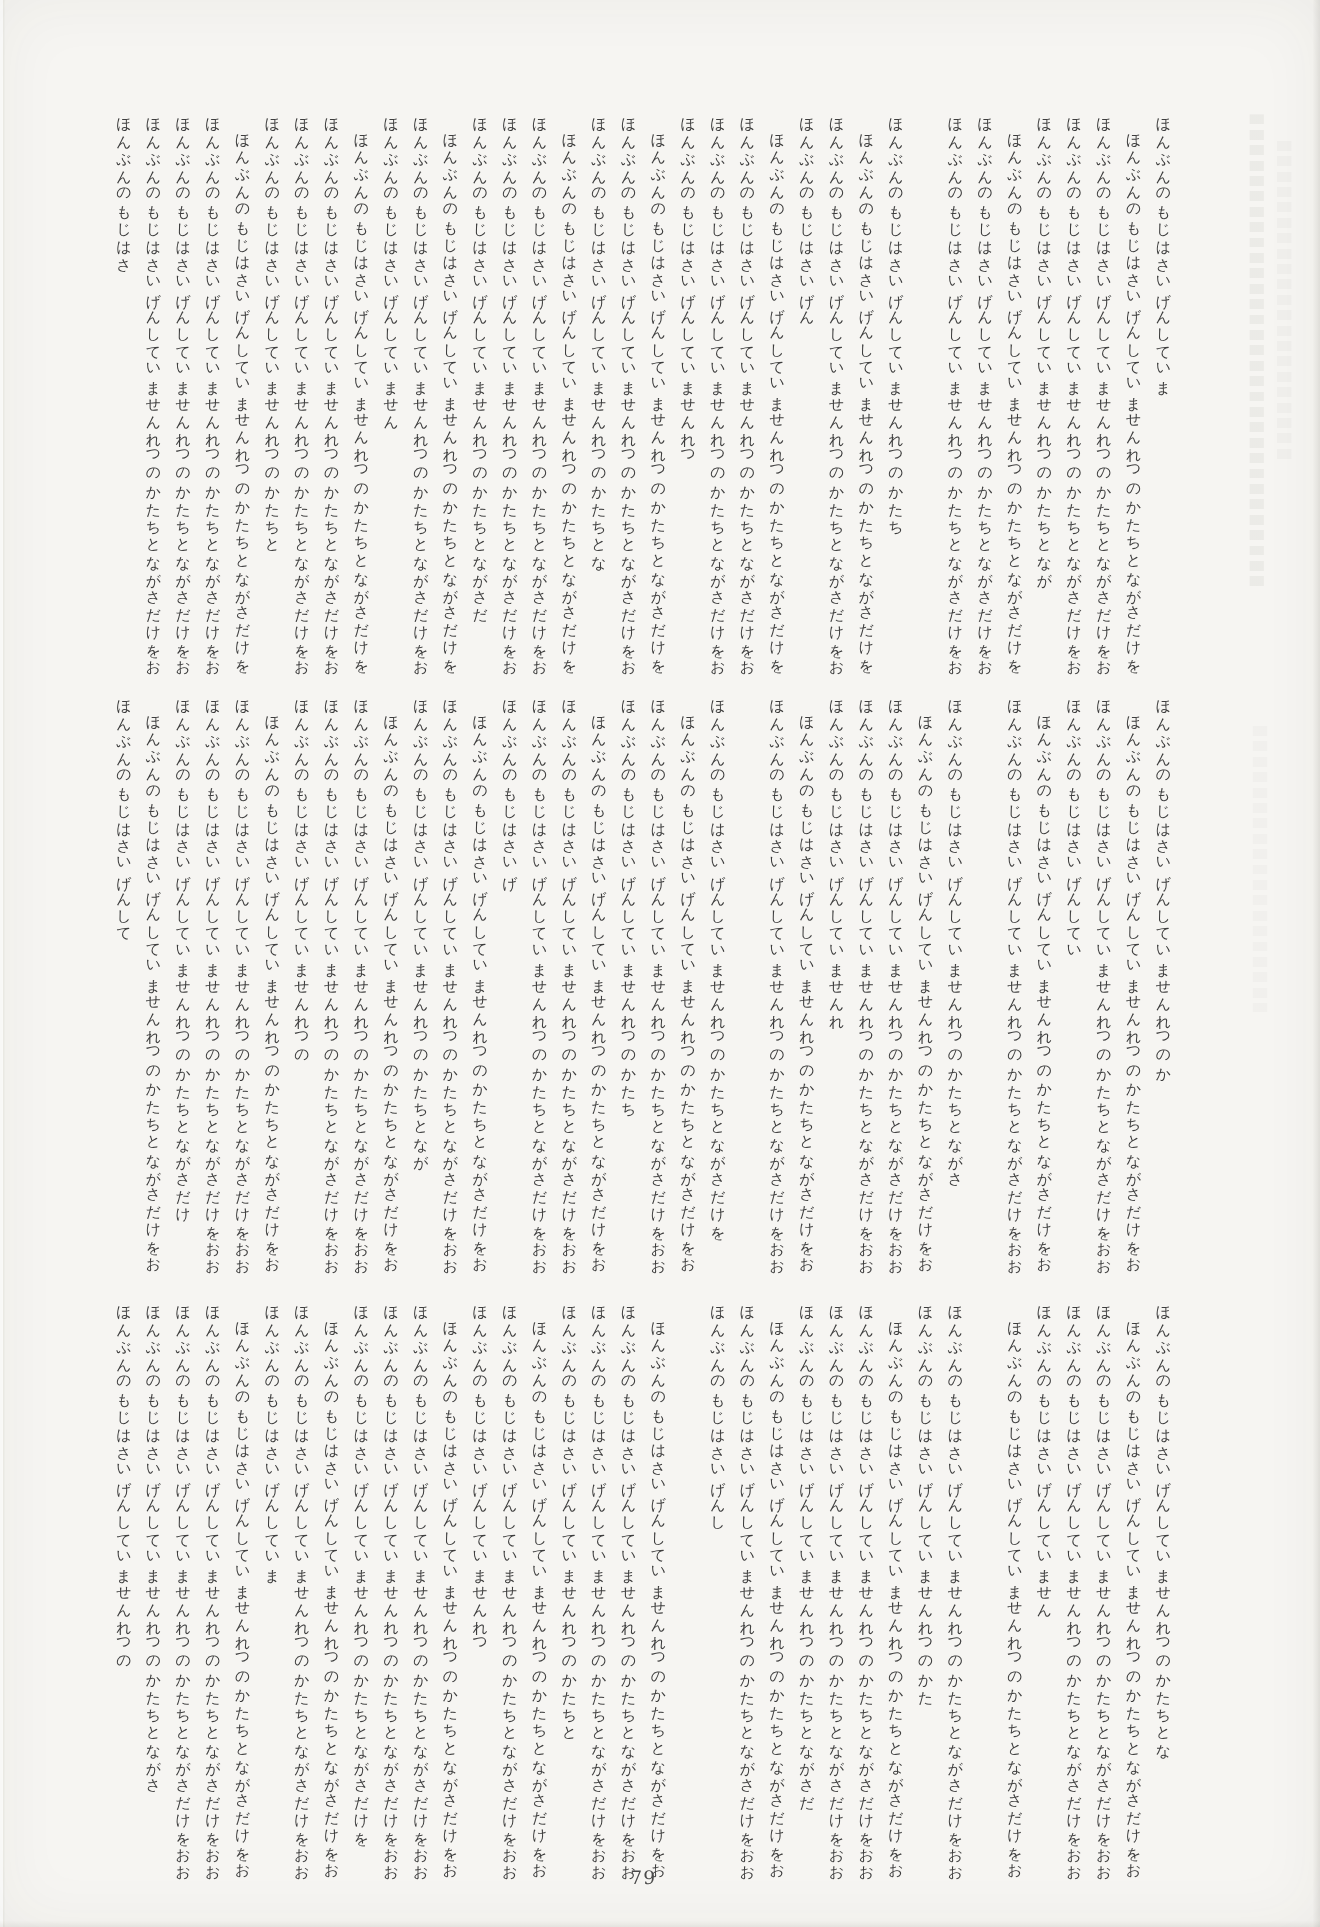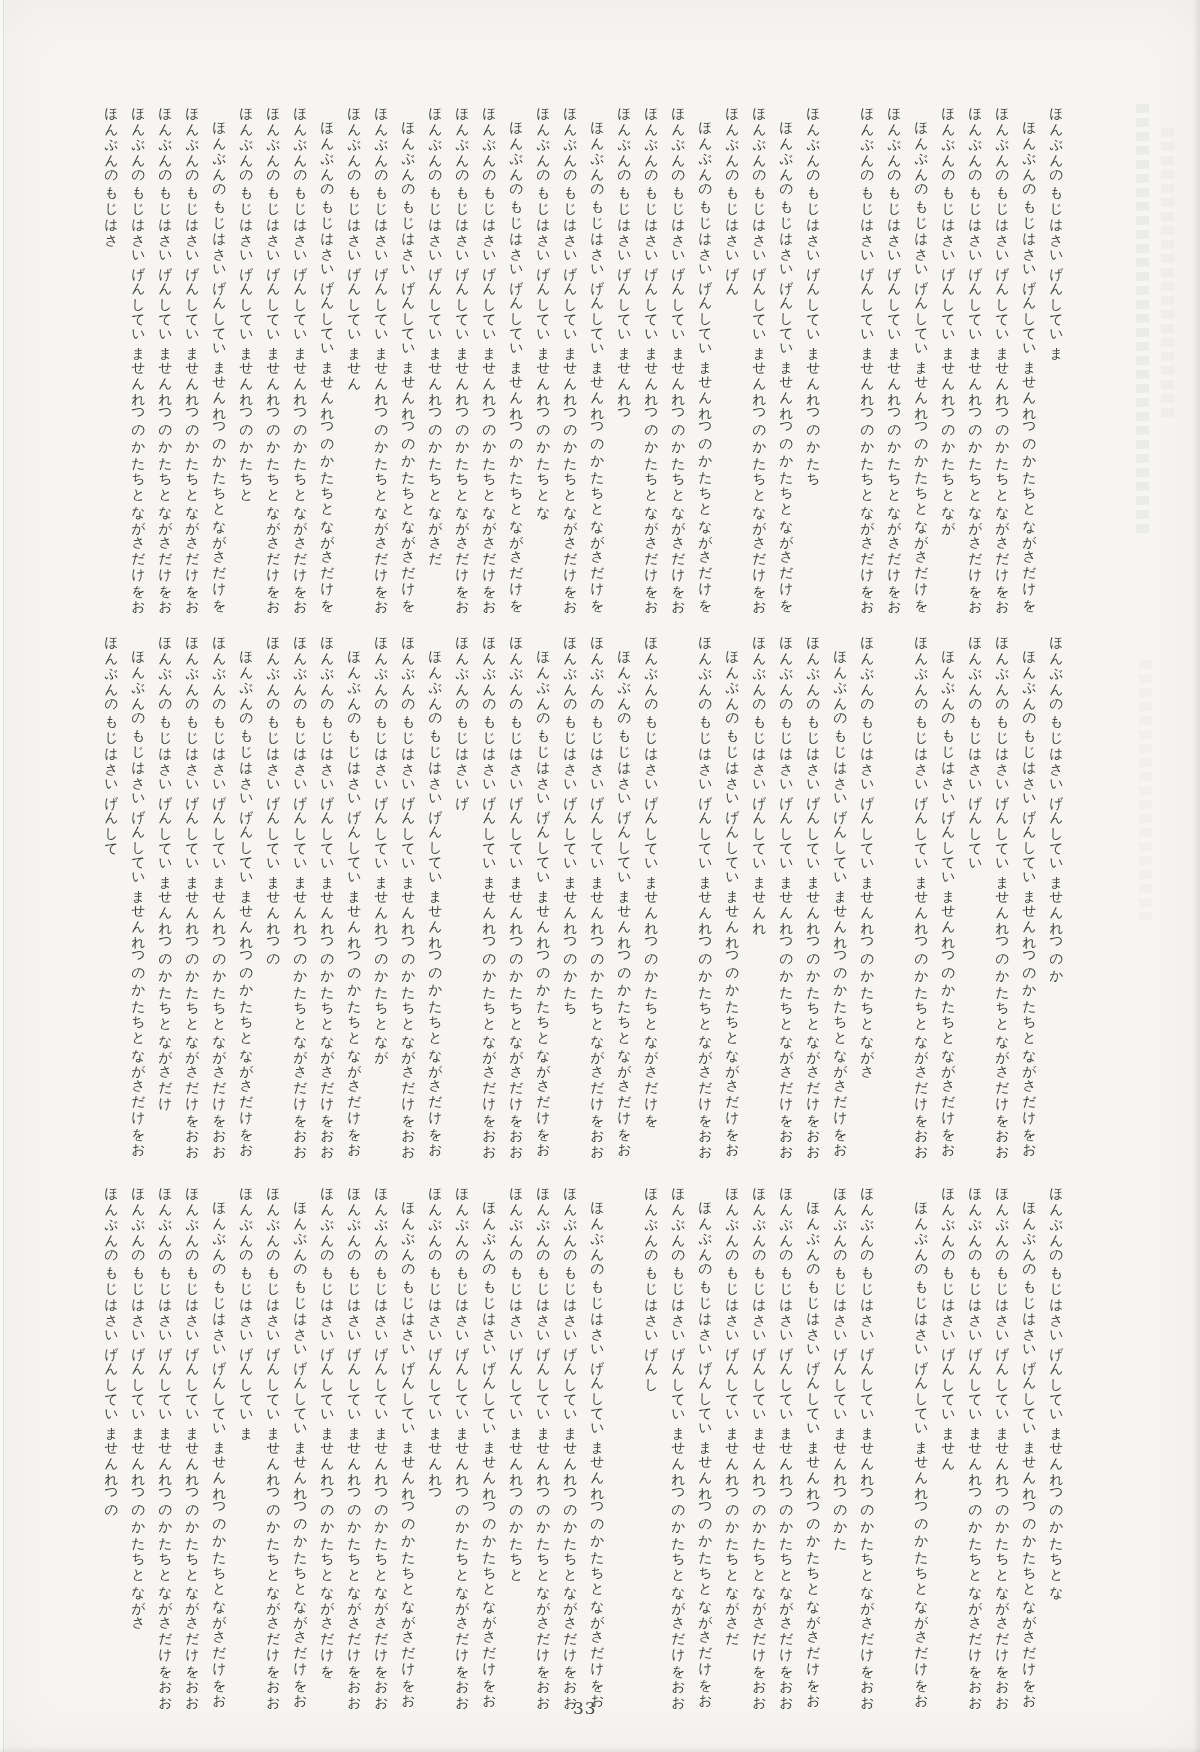--- a/index.html
+++ b/index.html
@@ -192,18 +192,18 @@
       <div class="col" style="padding-top: 14.2px;">ほんぶんのもじはさいげんしていませんれつのかたちとながさだけをお</div>
       <div class="col" style="padding-top: 0px;">ほんぶんのもじはさいげんしていませんれつのかたちとながさだけをおお</div>
       <div class="col" style="padding-top: 0px;">ほんぶんのもじはさいげんしていま</div>
       <div class="col" style="padding-top: 14.2px;">ほんぶんのもじはさいげんしていませんれつのかたちとながさだけをお</div>
       <div class="col" style="padding-top: 0px;">ほんぶんのもじはさいげんしていませんれつのかたちとながさだけをおお</div>
       <div class="col" style="padding-top: 0px;">ほんぶんのもじはさいげんしていませんれつのかたちとながさだけをおお</div>
       <div class="col" style="padding-top: 0px;">ほんぶんのもじはさいげんしていませんれつのかたちとながさ</div>
       <div class="col" style="padding-top: 0px;">ほんぶんのもじはさいげんしていませんれつの</div>
     </div>
 
-  <div class="page-number">33</div>
+  <div class="page-number">79</div>
 
   <div class="edge-left"></div>
   <div class="edge-right"></div>
   <div class="edge-bottom"></div>
 </div>
 
 </body></html>

